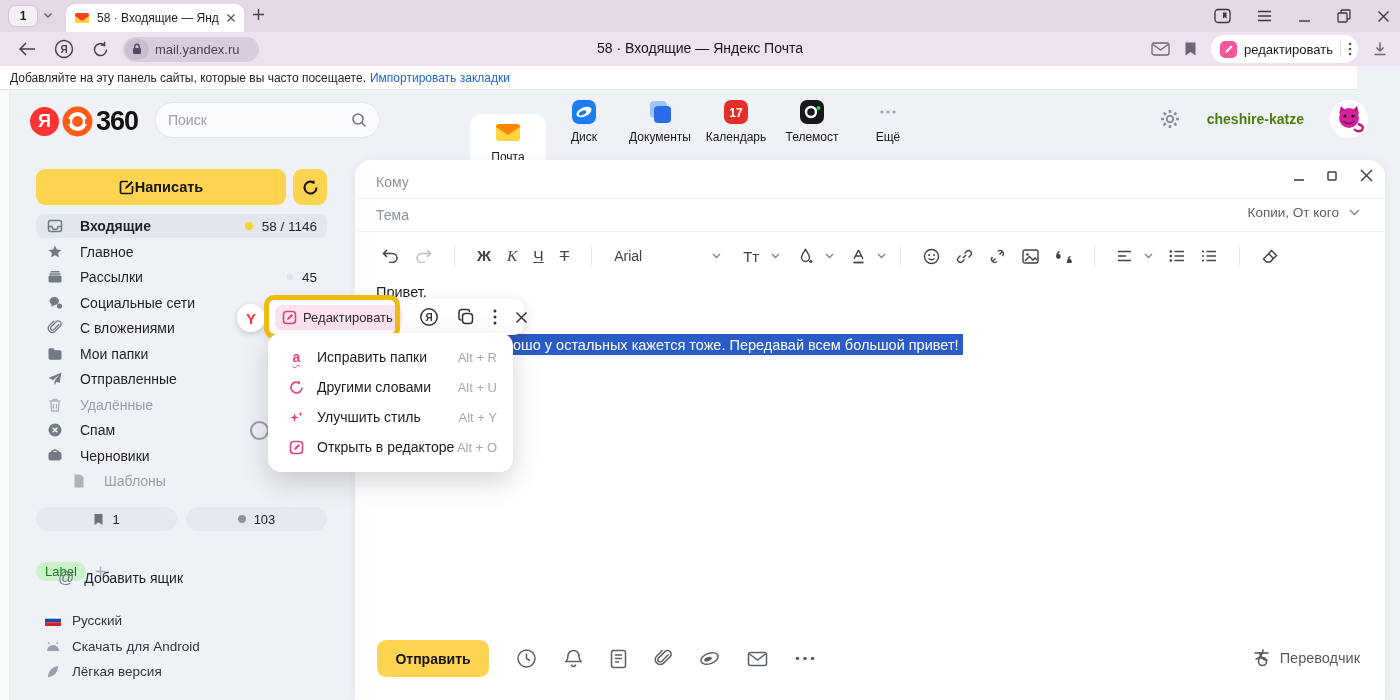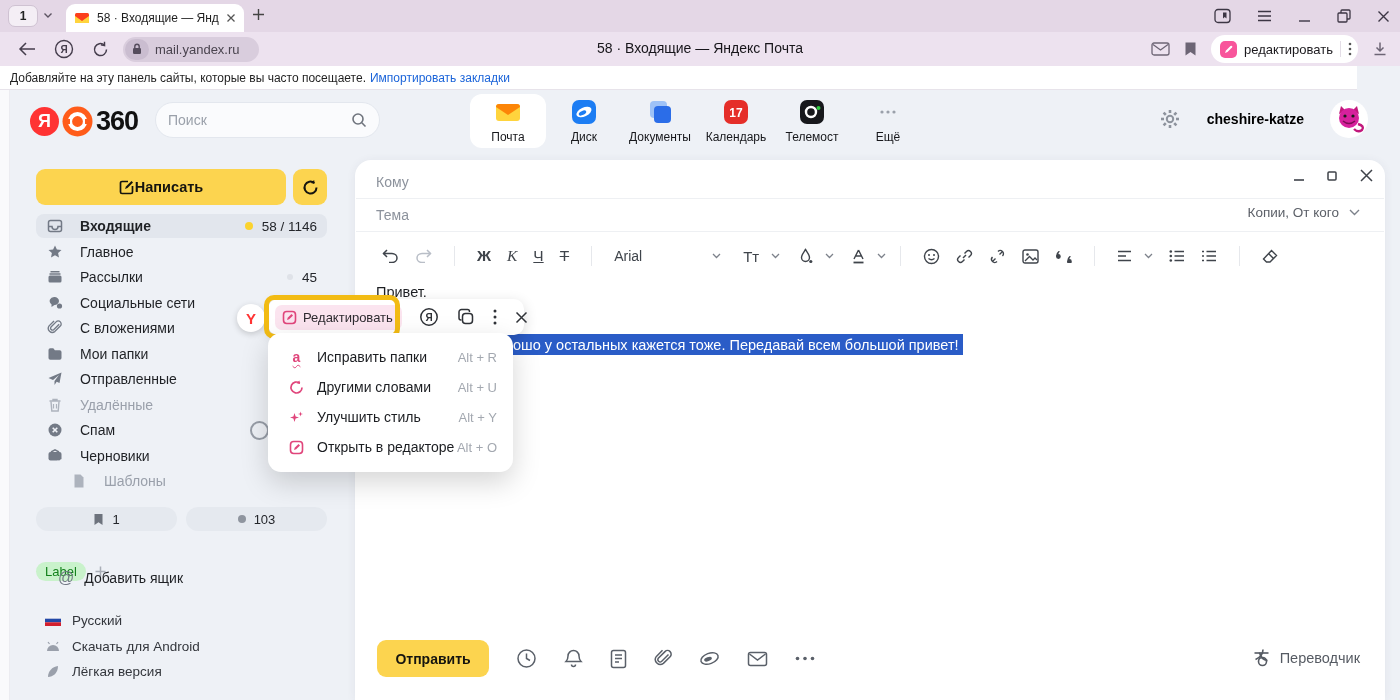--- a/index.html
+++ b/index.html
@@ -35,25 +35,25 @@
   .bookmarksbar { left:0; top:66px; width:1357px; height:24px; background:#fff; border-bottom:1px solid #e7e3ea; display:flex; align-items:center; padding-left:10px; font-size:12px; color:#1f1f1f; gap:4px; }
   .bm-link { color:#1b64d9; cursor:pointer; }
   .logo { left:30px; top:106px; display:flex; align-items:center; gap:3px; }
   .logo-ya { width:29px; height:29px; border-radius:50%; background:#f33; color:#fff; font-weight:bold; font-size:18px; display:flex; align-items:center; justify-content:center; }
   .logo-360t { font-size:27px; font-weight:bold; color:#111; letter-spacing:-1px; }
   .search { left:155px; top:102px; width:225px; height:36px; background:#fafbfd; border:1px solid #e3e7ee; border-radius:18px; display:flex; align-items:center; padding:0 12px; }
   .search input { border:0; outline:0; background:transparent; font-size:14px; color:#333; width:170px; font-family:inherit; }
   .search input::placeholder { color:#9aa0aa; }
   .apps { left:470px; top:94px; display:flex; }
   .app { width:76px; height:54px; display:flex; flex-direction:column; align-items:center; justify-content:center; gap:4px; border-radius:12px; }
-  .app.active { background:#fff; }
+  .app.active { background:#fff;margin-top:20px; }
   .app-label { font-size:12px; color:#17181c; }
   .tile { width:28px; height:28px; border-radius:8px; position:relative; }
   .hdr-right { right:32px; top:100px; display:flex; align-items:center; gap:26px; }
-  .username { font-size:14px; font-weight:bold; color:#000000; }
+  .username { font-size:14px; font-weight:bold; color:#4d7c0f; }
   .avatar { width:38px; height:38px; border-radius:50%; background:#fff; display:flex; align-items:center; justify-content:center; overflow:hidden; }
 
   
   .leftstrip { left:0; top:90px; width:10px; height:610px; background:#fafafc; border-right:1px solid #ececf1; }
   .btn-compose { left:36px; top:169px; width:250px; height:36px; background:#fcd44f; border-radius:9px; display:flex; align-items:center; justify-content:center; font-size:14.5px; font-weight:bold; color:#15140f; }
   .btn-refresh { left:293px; top:169px; width:34px; height:36px; background:#fcd44f; border-radius:9px; display:flex; align-items:center; justify-content:center; color:#15140f; }
   .folders { left:36px; top:214px; width:291px; }
   .frow { height:24px; margin-bottom:1.5px; display:flex; align-items:center; padding:0 10px 0 10px; border-radius:8px; }
   .frow.active { background:#e2e6ed; }
   .ficon { width:17px; display:flex; justify-content:center; color:#737a86; margin-right:17px; }

